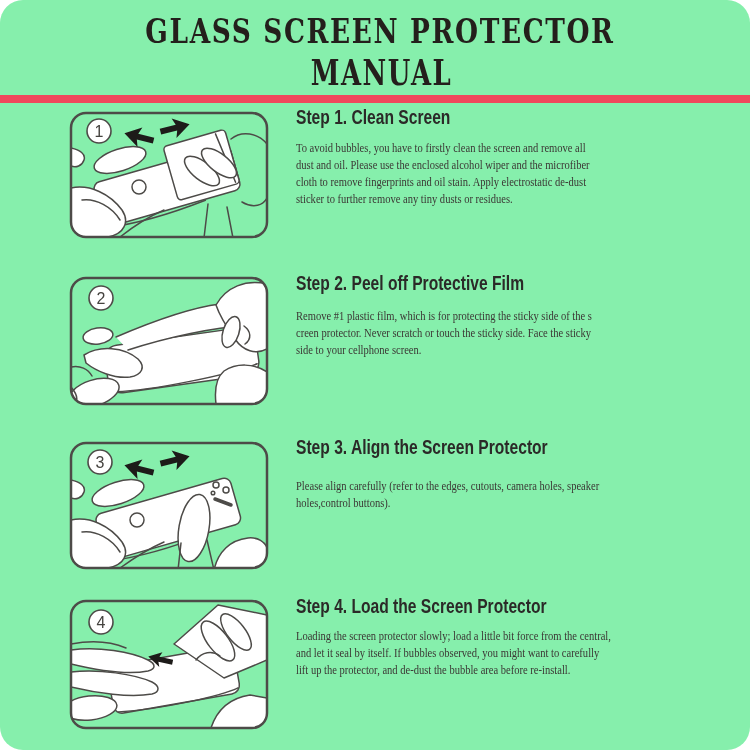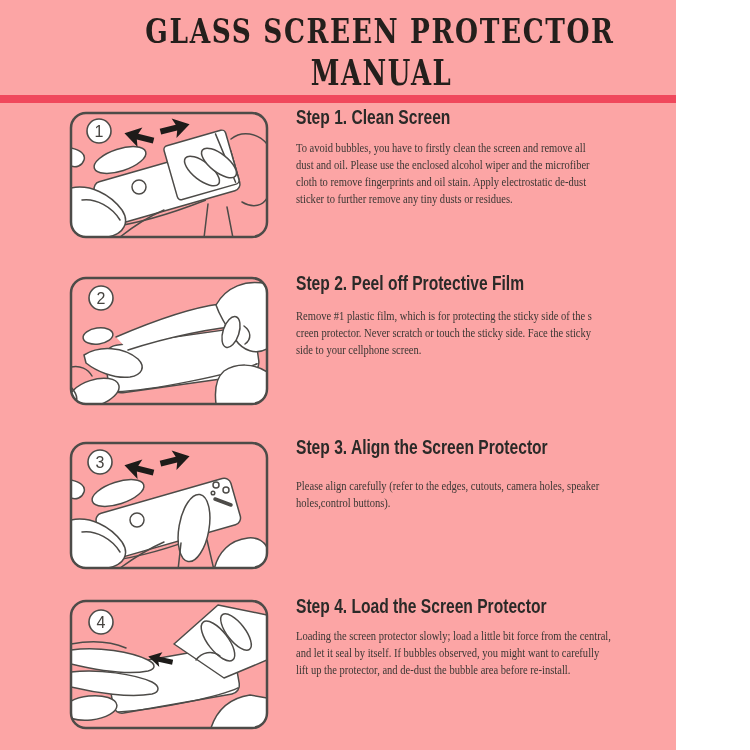--- a/index.html
+++ b/index.html
@@ -1,17 +1,17 @@
 <!DOCTYPE html>
 <html><head>
 <meta charset="utf-8">
 <style>
   html,body{margin:0;padding:0;background:#ffffff;}
-  .page{position:relative;width:676px;height:750px;background:#fca5a5;overflow:hidden;
-        font-family:"Liberation Sans",sans-serif;}
+  .page{position:relative;width:750px;height:750px;background:#86efac;overflow:hidden;
+        font-family:"Liberation Sans",sans-serif;border-radius:23px;}
   
   .title-line{position:absolute;left:0;width:750px;text-align:center;
               font-family:"DejaVu Serif",serif;font-weight:bold;color:#241f1c;
               white-space:nowrap;}
   .title-line1{top:12px;font-size:33px;letter-spacing:2px;
                transform:scaleX(0.80);transform-origin:400px 0;}
   .title-line2{top:52px;font-size:35px;letter-spacing:2px;
                transform:scaleX(0.74);transform-origin:400px 0;}
   
   .divider{position:absolute;left:0;top:95px;width:750px;height:8px;background:#f0485c;}

